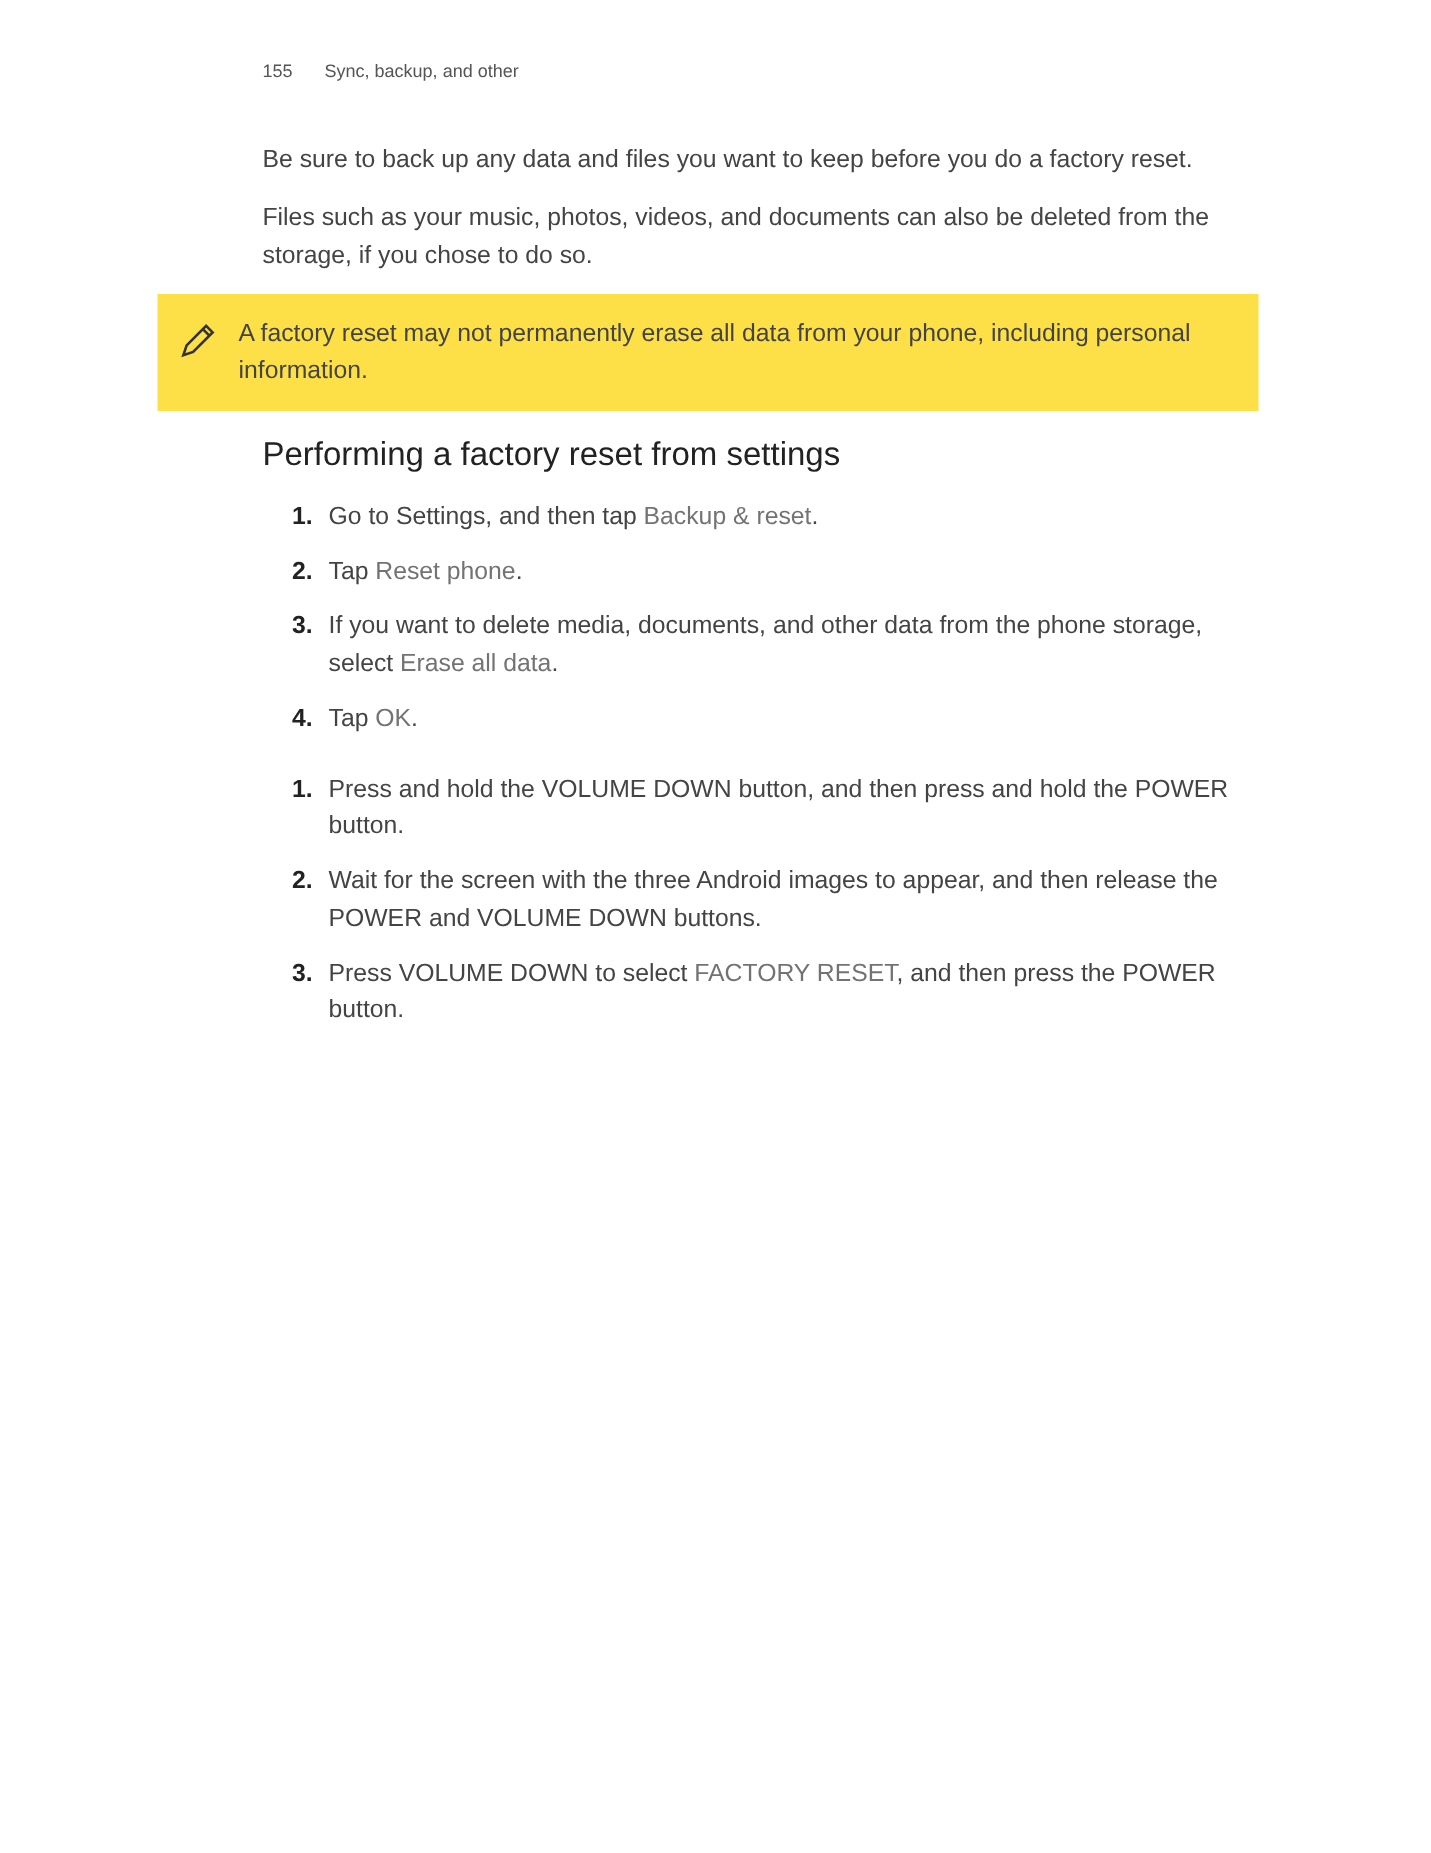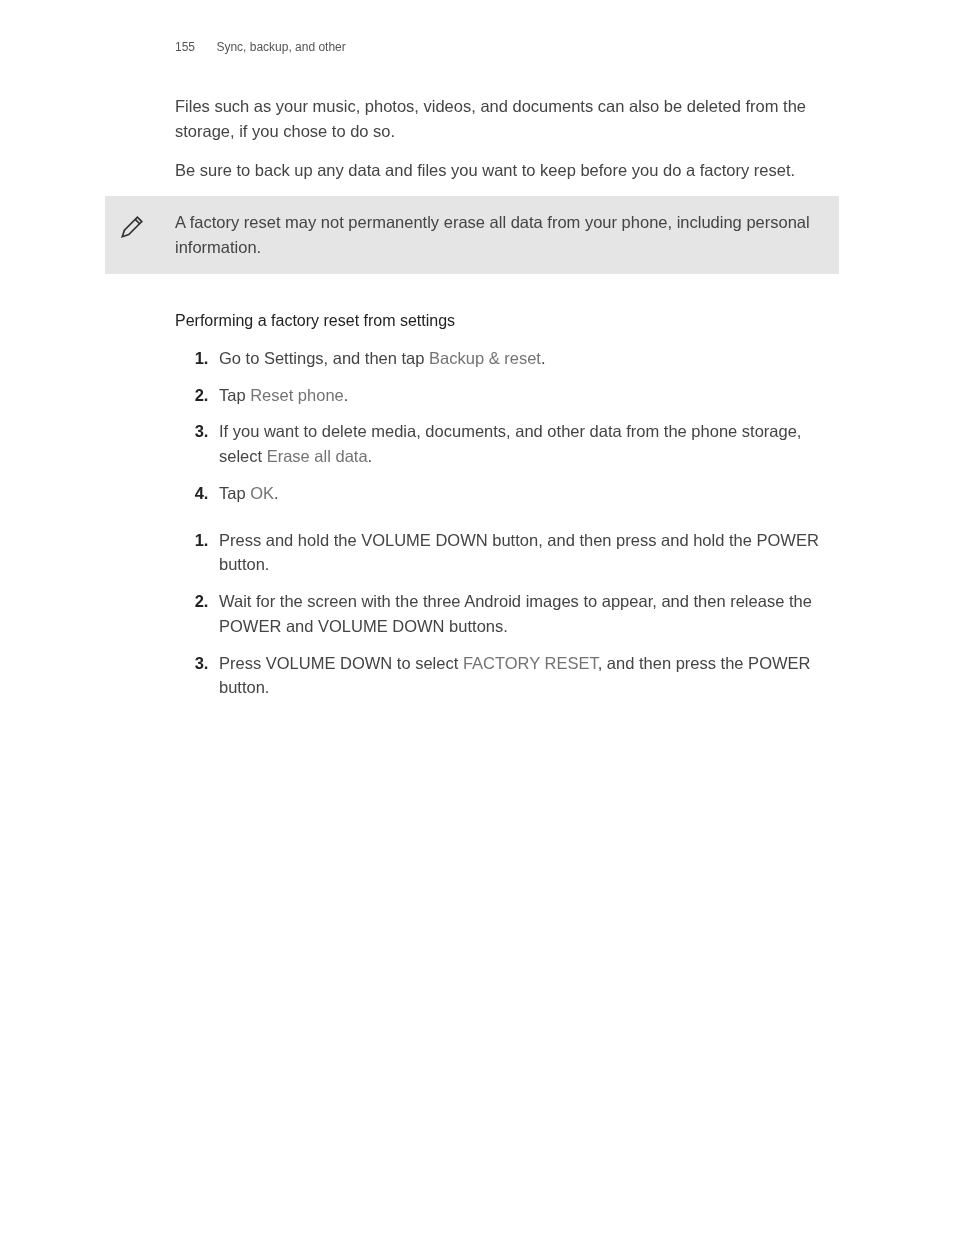--- a/index.html
+++ b/index.html
@@ -23,39 +23,38 @@
   .header .page-number {
     margin-right: 18px;
   }
   .para {
     font-size: 16.5px;
     line-height: 1.5;
     color: #444;
     margin: 0 0 14px 60px;
   }
   .note-box {
-    background: #e5e5e5;
+    background: #fde047;
     padding: 14px 18px 14px 14px;
-    margin: 12px 0 38px -10px;
+    margin: 12px 0 16px -10px;
     display: flex;
     align-items: flex-start;
-    gap: 16px;
   }
   .note-icon {
     flex: 0 0 auto;
     margin-right: 14px;
     margin-top: 4px;
   }
   .note-text {
     font-size: 16.5px;
     line-height: 1.5;
     color: #444;
   }
   .section-heading {
-    font-size: 16px;
+    font-size: 22px;
     color: #222;
     margin: 0 0 16px 60px;
     font-weight: 400;
   }
   ol.steps {
     margin: 0 0 22px 60px;
     padding-left: 38px;
     font-size: 16.5px;
     line-height: 1.5;
     color: #444;
@@ -78,22 +77,22 @@
 </head>
 <body>
 
 <div class="page">
 
   <div class="header">
     <span class="page-number">155</span>
     <span>Sync, backup, and other</span>
   </div>
 
+  <p class="para">Be sure to back up any data and files you want to keep before you do a factory reset.</p>
   <p class="para">Files such as your music, photos, videos, and documents can also be deleted from the storage, if you chose to do so.</p>
-  <p class="para">Be sure to back up any data and files you want to keep before you do a factory reset.</p>
 
   <div class="note-box">
     <span class="note-icon">
       <svg width="26" height="26" viewBox="0 0 24 24" fill="none" stroke="#333" stroke-width="1.6">
         <path d="M3 21 L5 15 L17 3 L21 7 L9 19 L3 21 Z"></path>
         <line x1="15" y1="5" x2="19" y2="9"></line>
       </svg>
     </span>
     <div class="note-text">A factory reset may not permanently erase all data from your phone, including personal information.</div>
   </div>

